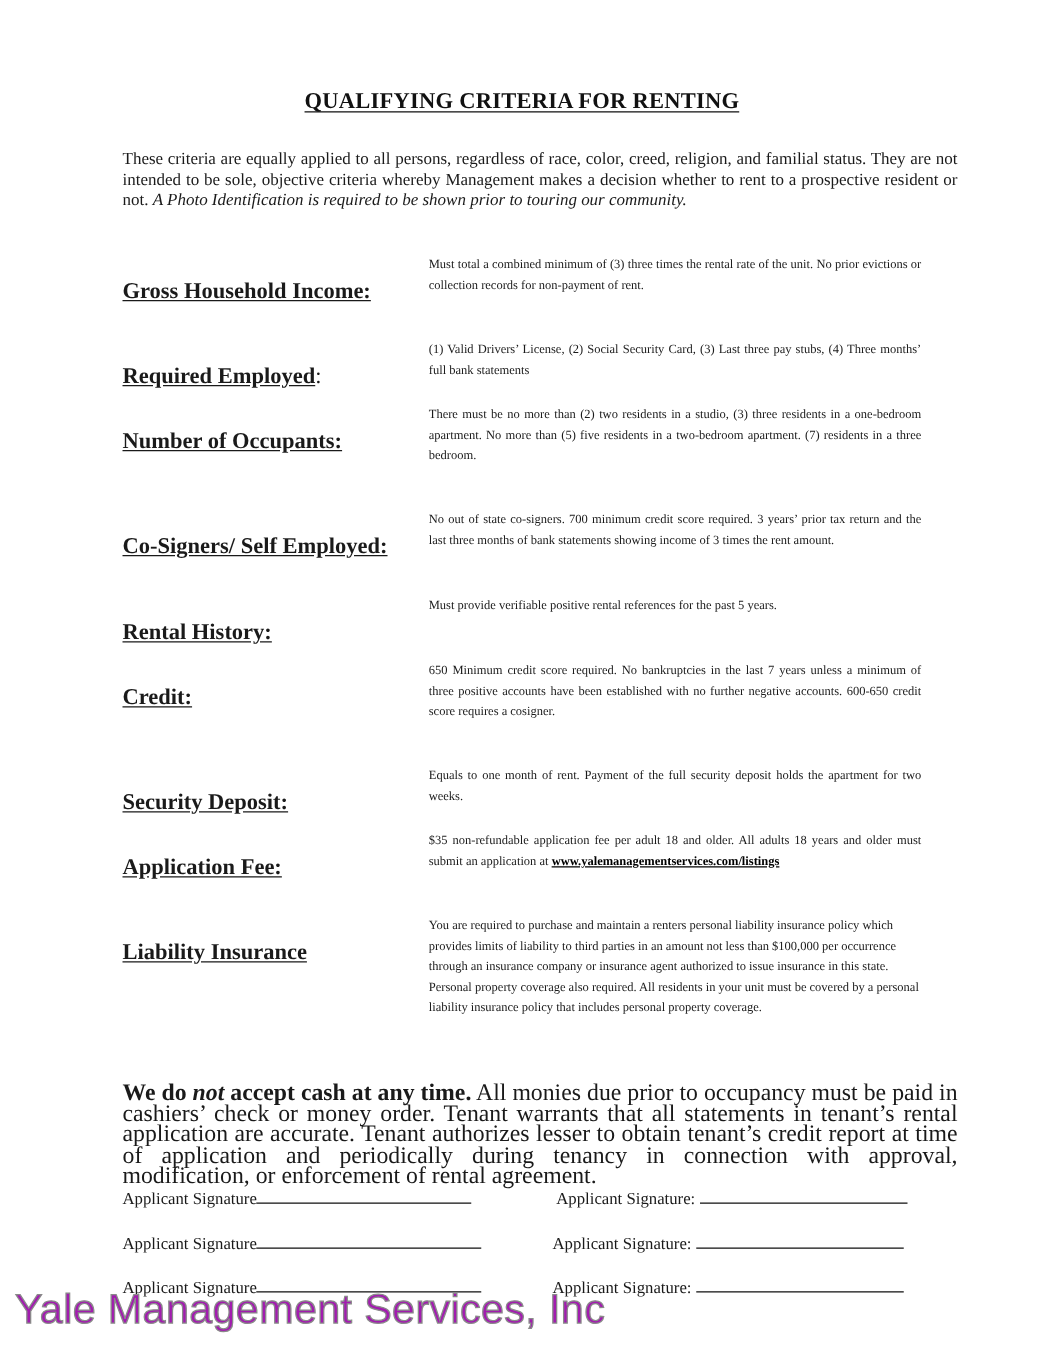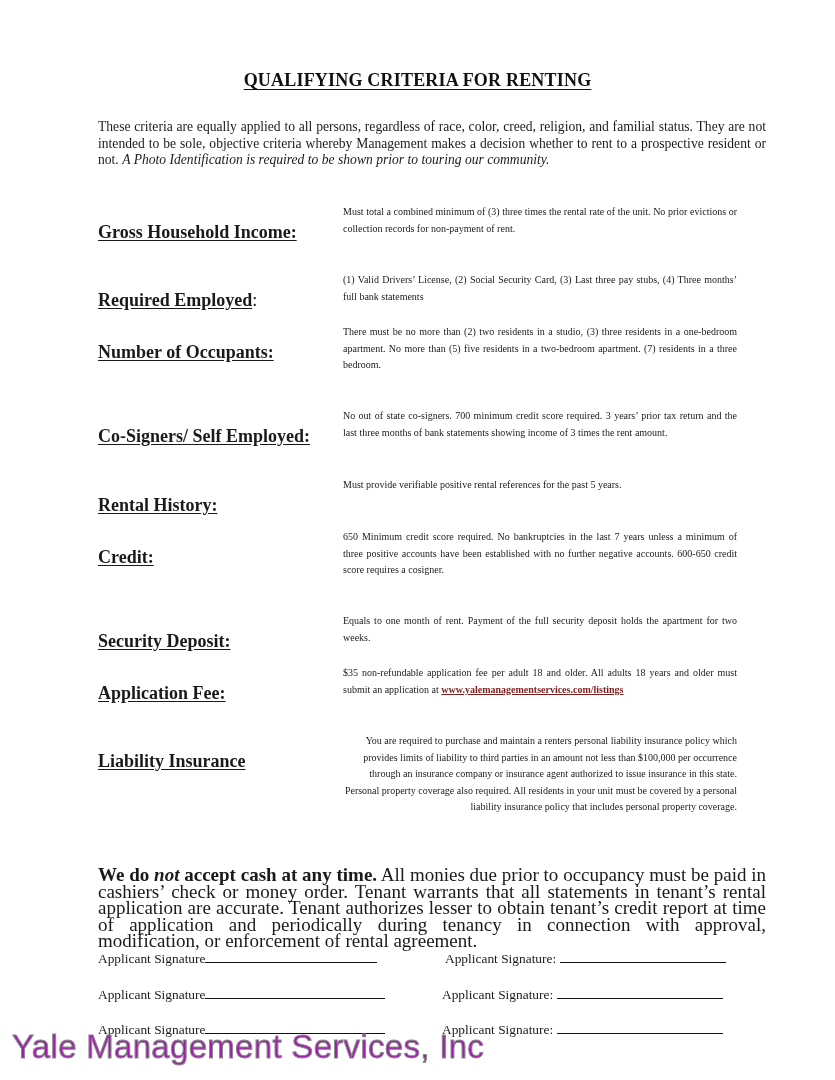--- a/index.html
+++ b/index.html
@@ -22,22 +22,22 @@
   .row { position: absolute; left: 98px; width: 668px; }
   .label {
     position: absolute; left: 0; top: 0; width: 240px;
     font-weight: bold; font-size: 18px; line-height: 16.5px; margin-top: 20px;
   }
   .label u { text-decoration: underline; text-underline-offset: 2px; }
   .desc {
     position: absolute; left: 245px; width: 394px; top: 0;
     font-size: 10px; line-height: 16.5px; text-align: justify;
   }
-  .desc.left { text-align: right; }
-  .desc a { color: #7f1d1d; font-weight: bold; text-decoration: underline; }
+  .desc.left { text-align: left; }
+  .desc a { color: #000000; font-weight: bold; text-decoration: underline; }
   .closing {
     position: absolute; left: 98px; width: 668px; top: 867px;
     font-size: 19px; line-height: 16.5px; text-align: justify;
   }
   .closing .b { font-weight: bold; }
   .sig { position: absolute; font-size: 13.4px; white-space: nowrap; }
   .sig .line { display: inline-block; border-bottom: 1.3px solid #111; vertical-align: baseline; height: 1px; }
   .watermark {
     position: absolute; left: 12px; top: 1028px;
     font-family: "Liberation Sans", "DejaVu Sans", sans-serif;

